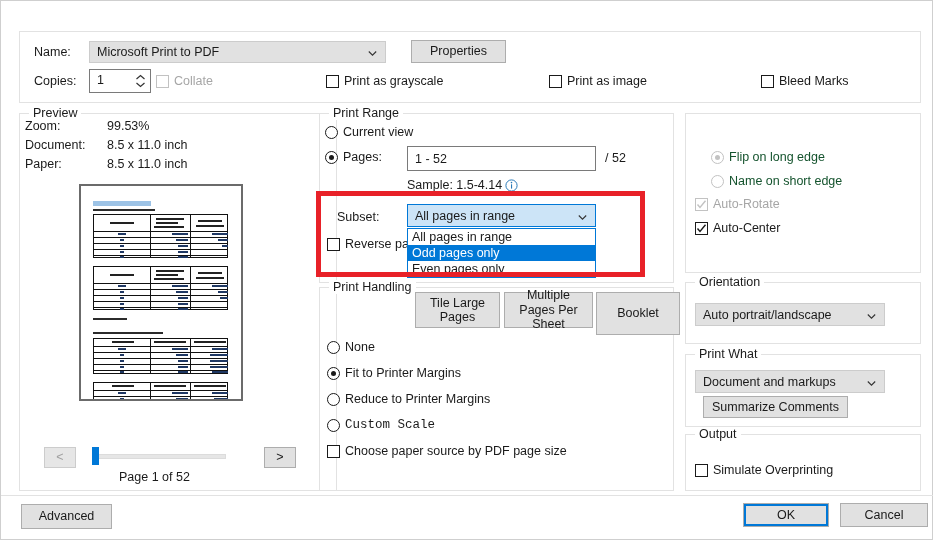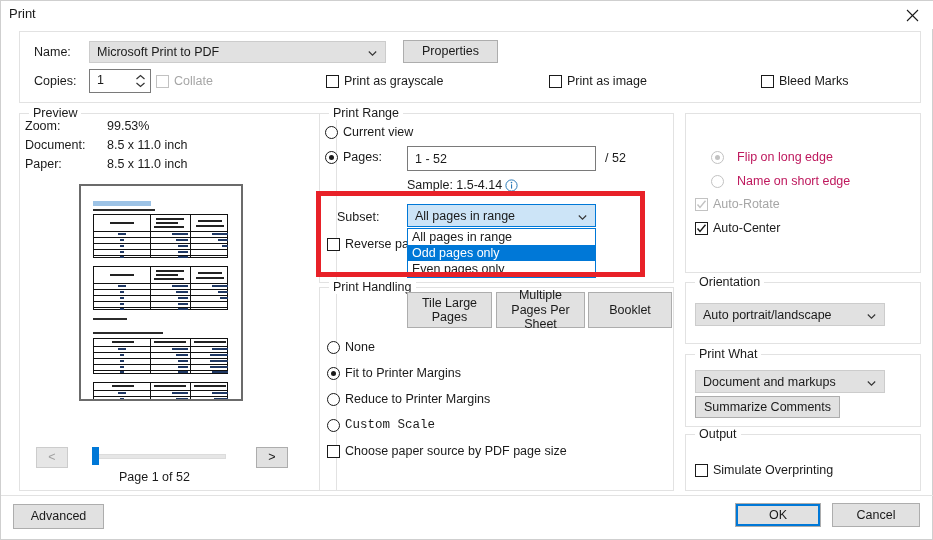--- a/index.html
+++ b/index.html
@@ -55,20 +55,21 @@
     position: absolute;
     background: #e1e1e1;
     border: 1px solid #adadad;
     font-family: "Liberation Sans", sans-serif;
     font-size: 12.5px;
     color: #1a1a1a;
     display: flex; align-items: center; justify-content: center;
     cursor: pointer;
     text-align: center;
     line-height: 1.15;
+    margin-left: 8px;
   }
   .btn.dim { color: #a0a0a0; border-color: #cccccc; background: #e6e6e6; }
   .btn.focus {
     background: #e1e1e1;
     border: 1px solid #adadad;
     outline: 2px solid #0078d7;
     outline-offset: -3px;
   }
   .btn.selected {
     background: #cce4f7;
@@ -144,21 +145,21 @@
     margin-right: 5px; flex: 0 0 auto;
     position: relative;
   }
   .rb .circ .dot {
     position: absolute; left: 3px; top: 3px;
     width: 5px; height: 5px; border-radius: 50%;
     background: #1a1a1a;
   }
   .rb.dim .circ { border-color: #c2c2c2; }
   .rb.dim .circ .dot { background: #c2c2c2; }
-  .rb.dim .rbtxt { color: #be185d; margin-left: 8px; }
+  .rb.dim .rbtxt { color: #14532d; }
   .rbtxt { font-size: 12.5px; color: #1a1a1a; }
 
   
   #preview-page {
     position: absolute;
     left: 78px; top: 183px; width: 164px; height: 217px;
     background: #ffffff;
     border: 2px solid #6b6b6b;
     overflow: hidden;
   }
@@ -224,29 +225,20 @@
     position: absolute; left: 0px; top: 494px; width: 933px; height: 1px;
     background: #e2e2e2;
   }
   .info-icon { position: absolute; cursor: pointer; }
 </style>
 </head>
 <body>
 
 <div id="dialog">
 
-  <div id="titlebar">
-    <div id="title-text">Print</div>
-    <div id="close-btn">
-      <svg width="13" height="13" viewBox="0 0 13 13">
-          <line x1="1" y1="1" x2="12" y2="12" stroke="#1a1a1a" stroke-width="1.1"></line>
-          <line x1="12" y1="1" x2="1" y2="12" stroke="#1a1a1a" stroke-width="1.1"></line>
-        </svg>
-    </div>
-  </div>
 
   <div class="group" style="left:18px; top:30px; width:902px; height:72px;">
   </div>
 
   <div class="lbl" style="left:33px; top:44px;">Name:</div>
   <div class="combo" style="left:88px; top:40px; width:297px; height:22px;">
     <span>Microsoft Print to PDF</span>
     <span class="chev">
       <svg width="9" height="9" viewBox="0 0 9 9">
           <polyline points="0.8,2.5 4.5,6.2 8.2,2.5" fill="none" stroke="#333" stroke-width="1.1"></polyline>
@@ -470,21 +462,21 @@
   </div>
 
   <div id="red-box"></div>
 
   <div class="group" style="left:318px; top:286px; width:355px; height:204px;">
     <span class="group-title">Print Handling</span>
   </div>
 
   <div class="btn" style="left:406px; top:291px; width:85px; height:36px; padding:0 4px;">Tile Large Pages</div>
   <div class="btn" style="left:495px; top:291px; width:89px; height:36px; padding:0 4px;">Multiple Pages Per Sheet</div>
-  <div class="btn" style="left:587px; top:291px; width:84px; height:36px;">Booklet</div>
+  <div class="btn" style="left:587px; top:291px; width:84px; height:43px;">Booklet</div>
 
   <div class="rb" style="left:326px; top:339px;">
     <span class="circ"></span>
     <span class="rbtxt">None</span>
   </div>
   <div class="rb" style="left:326px; top:365px;">
     <span class="circ">
         <span class="dot"></span>
       </span>
     <span class="rbtxt">Fit to Printer Margins</span>

